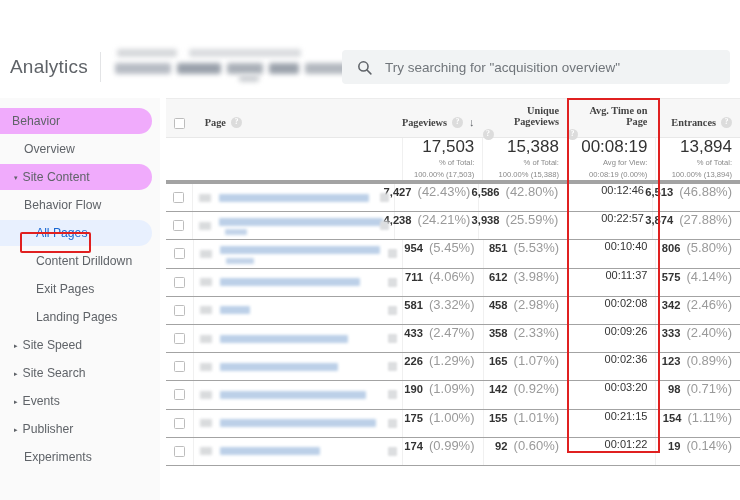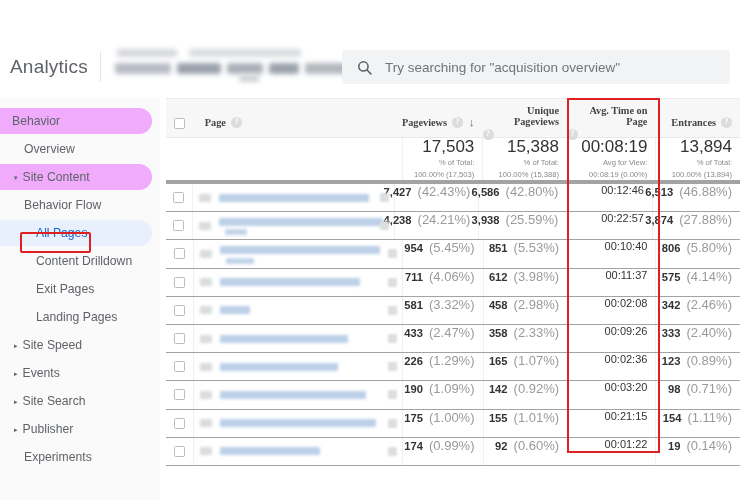--- a/index.html
+++ b/index.html
@@ -217,25 +217,25 @@
       </div>
       <div class="nav-item lvl2">
         <span class="nav-label">Landing Pages</span>
       </div>
       <div class="nav-item lvl1">
         <span class="caret">▸</span>
         <span class="nav-label">Site Speed</span>
       </div>
       <div class="nav-item lvl1">
         <span class="caret">▸</span>
+        <span class="nav-label">Site Search</span>
+      </div>
+      <div class="nav-item lvl1">
+        <span class="caret">▸</span>
         <span class="nav-label">Events</span>
-      </div>
-      <div class="nav-item lvl1">
-        <span class="caret">▸</span>
-        <span class="nav-label">Site Search</span>
       </div>
       <div class="nav-item lvl1">
         <span class="caret">▸</span>
         <span class="nav-label">Publisher</span>
       </div>
       <div class="nav-item lvl1">
         <span class="nav-label">Experiments</span>
       </div>
     </div>
   <div class="redbox-allpages"></div>

